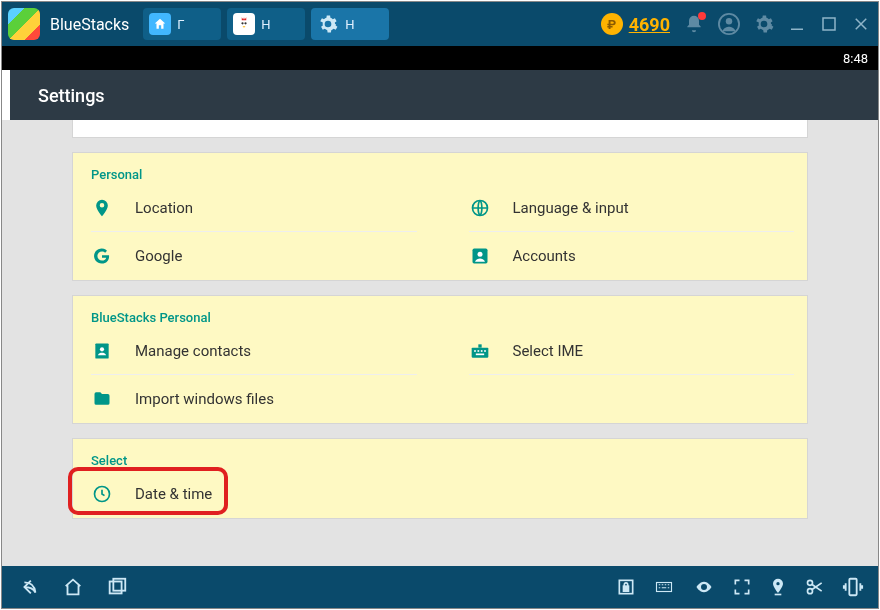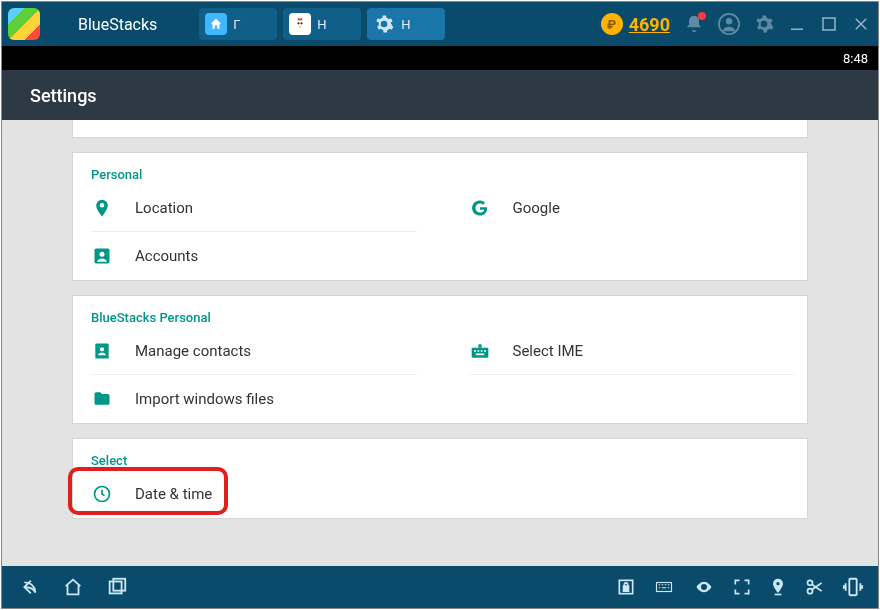--- a/index.html
+++ b/index.html
@@ -20,21 +20,20 @@
     flex-direction: column;
   }
   
   .titlebar {
     height: 44px;
     background: #0a4a6b;
     display: flex;
     align-items: center;
     padding: 0 8px 0 6px;
     color: #fff;
-    gap: 28px;
   }
   .bs-logo {
     width: 32px;
     height: 32px;
     border-radius: 6px;
     background: linear-gradient(135deg, #5bd0ff 0 25%, #5bd03a 25% 50%, #ffd23a 50% 75%, #ff4a3a 75% 100%);
     margin-right: 10px;
   }
   .bs-title { font-size: 16px; margin-right: 14px; }
   .tabs { display: flex; gap: 6px; align-items: center; }
@@ -92,38 +91,39 @@
   
   .settings-header {
     height: 50px;
     background: #2d3a45;
     display: flex;
     align-items: center;
     padding: 8px 28px;
     color: #fff;
     font-size: 18px;
     font-weight: 500;
+    margin-left: 8px;
   }
 
   
   .content {
     flex: 1;
     background: #e3e3e3;
     padding: 0 70px;
     overflow: hidden;
   }
   .empty-card {
     background: #fff;
     height: 18px;
     border: 1px solid #d5d5d5;
     border-top: none;
     margin-bottom: 14px;
   }
   .card {
-    background: #ffffff;
+    background: #fef9c3;
     border: 1px solid #d5d5d5;
     margin-bottom: 14px;
     padding: 14px 13px 0 18px;
   }
   .card-title {
     color: #009688;
     font-size: 13px;
     font-weight: 500;
     margin-bottom: 2px;
   }
@@ -268,20 +268,29 @@
       <div class="card-title">Personal</div>
       <div class="grid">
         <div class="row">
           <div class="row-icon">
             <svg width="20" height="20" viewBox="0 0 24 24" fill="#009688">
                 <path d="M12 2a7 7 0 00-7 7c0 5 7 13 7 13s7-8 7-13a7 7 0 00-7-7zm0 9.5A2.5 2.5 0 1112 6a2.5 2.5 0 010 5.5z"></path>
               </svg>
           </div>
           <span class="row-label">Location</span>
         </div>
+        <div class="row">
+          <div class="row-icon">
+            <svg width="20" height="20" viewBox="0 0 24 24" fill="none" stroke="#009688" stroke-width="2">
+                <circle cx="12" cy="12" r="9"></circle>
+                <path d="M3 12h18M12 3c3 3 3 15 0 18M12 3c-3 3-3 15 0 18"></path>
+              </svg>
+          </div>
+          <span class="row-label">Language &amp; input</span>
+        </div>
         <div class="row no-border">
           <div class="row-icon">
             <svg width="20" height="20" viewBox="0 0 24 24">
                 <path fill="#009688" d="M12 11v3h5c-.4 2-2.2 3.5-5 3.5a5.5 5.5 0 110-11c1.5 0 2.8.6 3.8 1.5l2.2-2.2A9 9 0 1012 21c5 0 8.5-3.5 8.5-8.5 0-.6 0-1-.1-1.5H12z"></path>
               </svg>
           </div>
           <span class="row-label">Google</span>
         </div>
         <div class="row no-border">
           <div class="row-icon">

